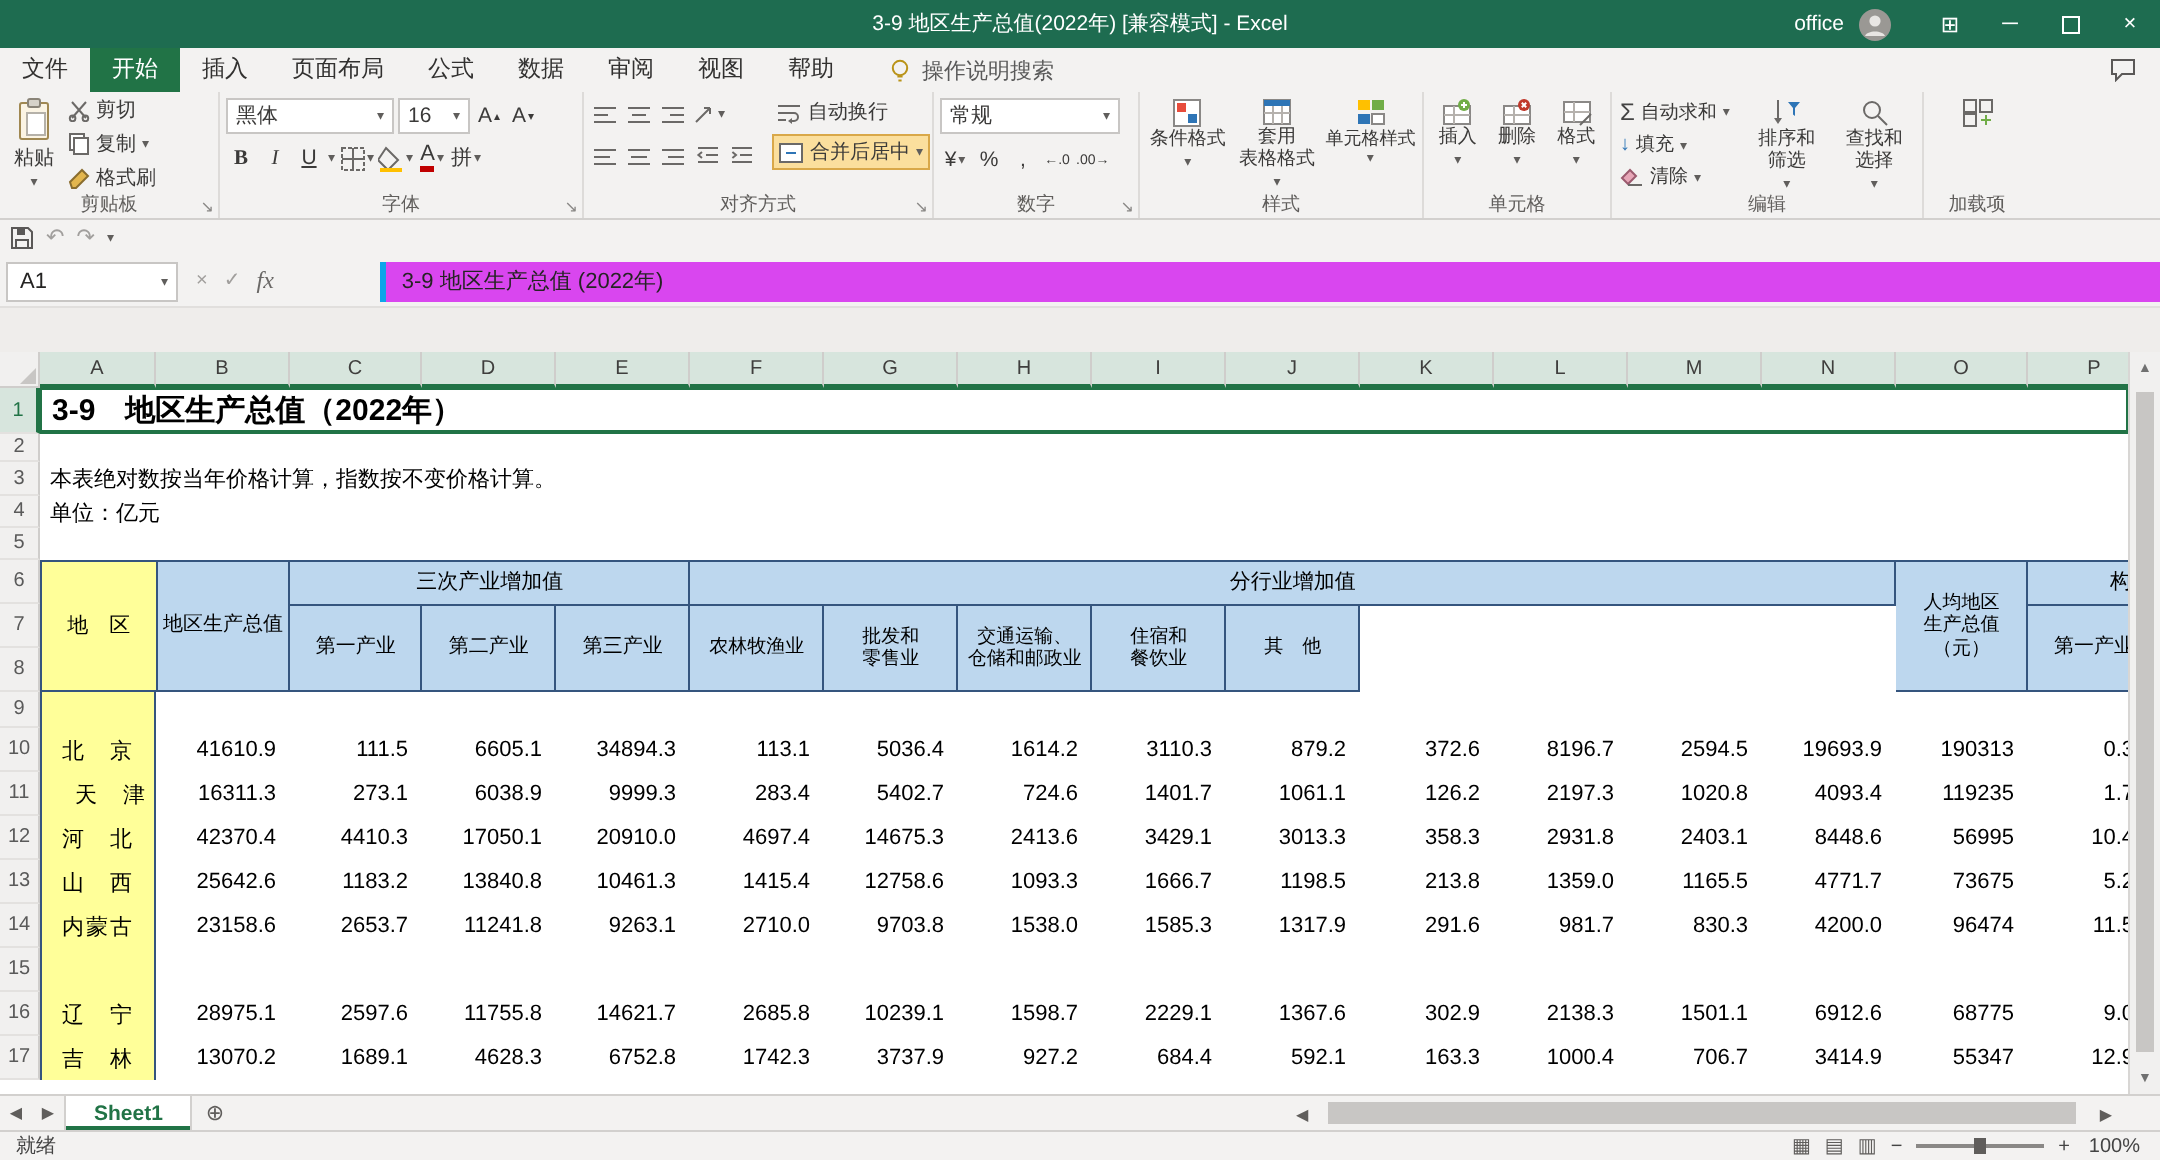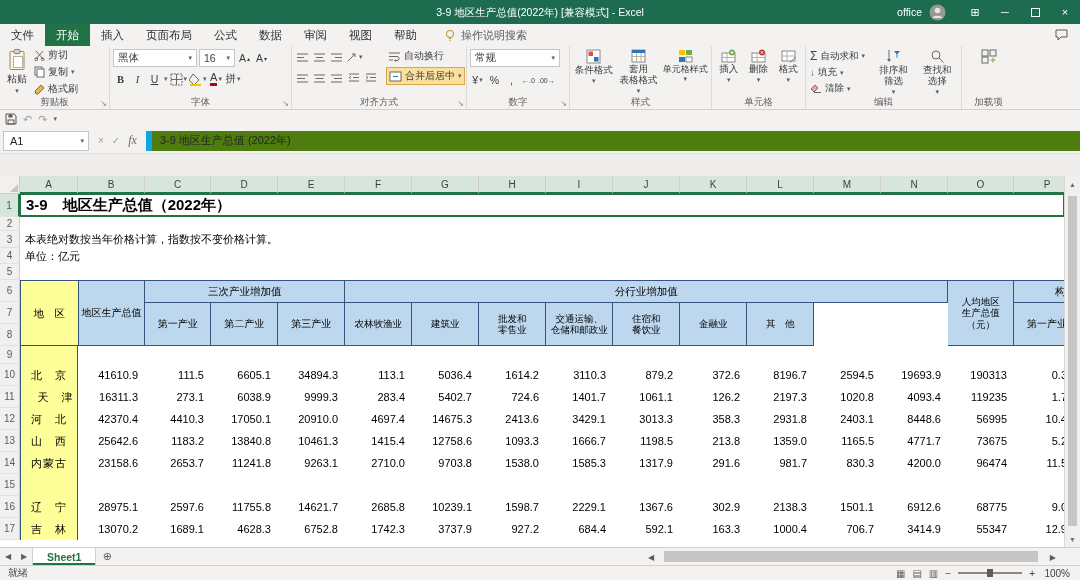--- a/index.html
+++ b/index.html
@@ -46,21 +46,21 @@
 .merge-active { background:#fbdf9d; border:1px solid #d9a849; }
 .ic { display:flex; align-items:center; justify-content:center; }
 
 
 .qatbar { position:absolute; top:110px; left:0; right:0; height:18px; background:#f3f2f1; display:flex; align-items:center; padding-left:5px; gap:6px; }
 .qat-ic { color:#a19f9d; font-size:11px; line-height:1; }
 .fbar { position:absolute; top:128px; left:0; right:0; height:26px; background:#f3f2f1; border-bottom:1px solid #e1dfdd; display:flex; align-items:center; }
 .namebox { width:86px; height:20px; margin-left:3px; background:#fff; border:1px solid #c8c6c4; display:flex; align-items:center; justify-content:space-between; padding:0 4px 0 6px; font-size:11px; }
 .fbtns { display:flex; align-items:center; gap:8px; padding:0 9px; color:#a19f9d; font-size:10px; }
 .fx { font-family:"Liberation Serif",serif; font-style:italic; color:#6b6967; font-size:12px; }
-.ffield { flex:1; height:20px; background:#4d7c0f; border-left:6px solid #0ea5e9; display:flex; align-items:center; padding-left:8px; font-size:11px; color:#252423; }
+.ffield { flex:1; height:20px; background:#d946ef; border-left:3px solid #0ea5e9; display:flex; align-items:center; padding-left:8px; font-size:11px; color:#252423;margin-left:44px; }
 .gapstrip { position:absolute; top:154px; left:0; right:0; height:22px; background:#efedeb; }
 
 
 .grid { position:absolute; top:176px; left:0; width:1080px; height:371px; background:#fff; overflow:hidden; }
 .colheads { position:absolute; top:0; left:0; height:18px; display:flex; width:1101px; }
 .corner { width:20px; height:18px; background:#f1f0ef; border-right:1px solid #cfcdcb; border-bottom:1px solid #cfcdcb; position:relative; }
 .corner:after { content:""; position:absolute; right:1px; bottom:1px; border-left:8px solid transparent; border-bottom:8px solid #c8c6c4; }
 .ch { height:18px; display:flex; align-items:center; justify-content:center; font-size:10px; color:#3f3e3d; background:#d7e5dd; border-right:1px solid #cfcdcb; border-bottom:2px solid #217346; }
 .rownums { position:absolute; top:18px; left:0; width:20px; }
 .rn { width:20px; display:flex; align-items:center; justify-content:center; font-size:10px; color:#5a5a5a; background:#f1f0ef; border-right:1px solid #cfcdcb; border-bottom:1px solid #e3e1df; }
@@ -600,28 +600,26 @@
           <div class="hgbottom" id="sub3">
               <div class="hc sub" style="width: 66px;">第一产业</div>
               <div class="hc sub" style="width: 67px;">第二产业</div>
               <div class="hc sub" style="width: 67px;">第三产业</div>
             </div>
         </div>
         <div class="hgroup" style="width:603px">
           <div class="hc hgtop" style="width:603px">分行业增加值</div>
           <div class="hgbottom" id="sub9">
               <div class="hc sub sub9" style="width: 67px;">农林牧渔业</div>
-              <div class="hc sub sub9" style="width: 67px;">建筑业</div>
               <div class="hc sub sub9" style="width: 67px;">批发和
 零售业</div>
               <div class="hc sub sub9" style="width: 67px;">交通运输、
 仓储和邮政业</div>
               <div class="hc sub sub9" style="width: 67px;">住宿和
 餐饮业</div>
-              <div class="hc sub sub9" style="width: 67px;">金融业</div>
               <div class="hc sub sub9" style="width: 67px;">其　他</div>
             </div>
         </div>
         <div class="hc pc" style="width:66px">人均地区
 生产总值
 （元）</div>
         <div class="hgroup" style="width:67px">
           <div class="hc hgtop comp" style="width:67px">构成</div>
           <div class="hc" style="flex:1; font-size:10px">第一产业</div>
         </div>

